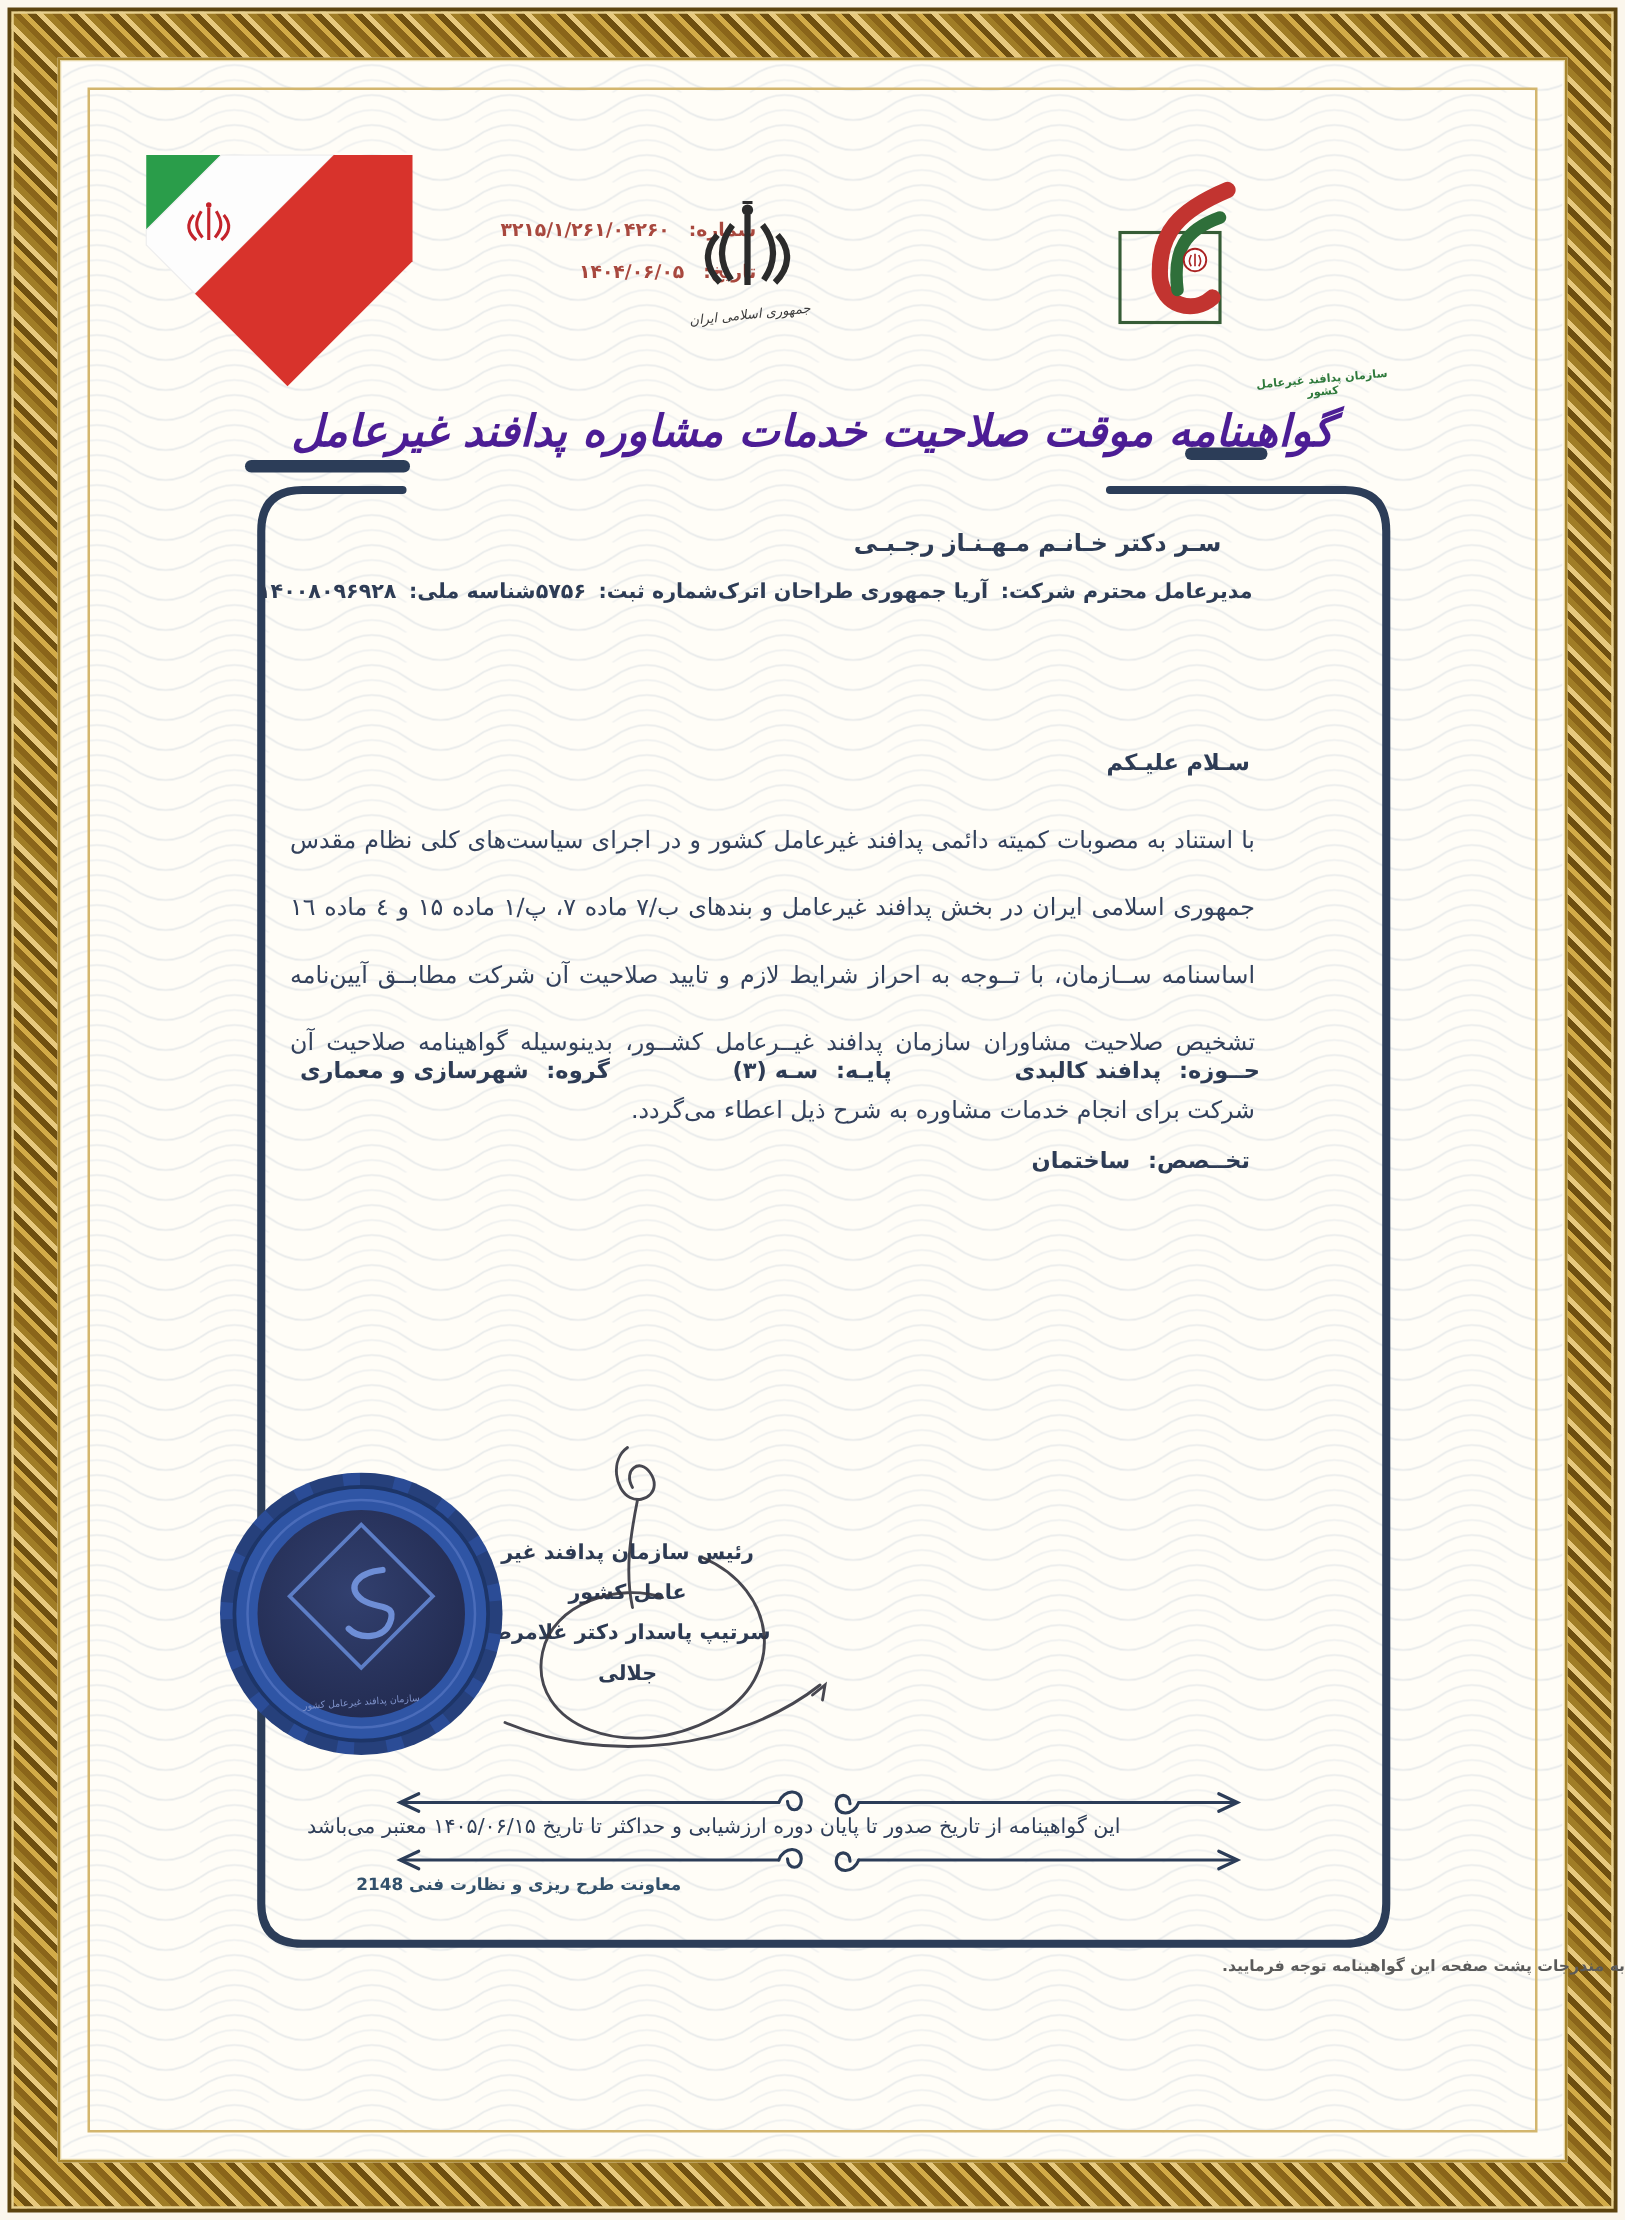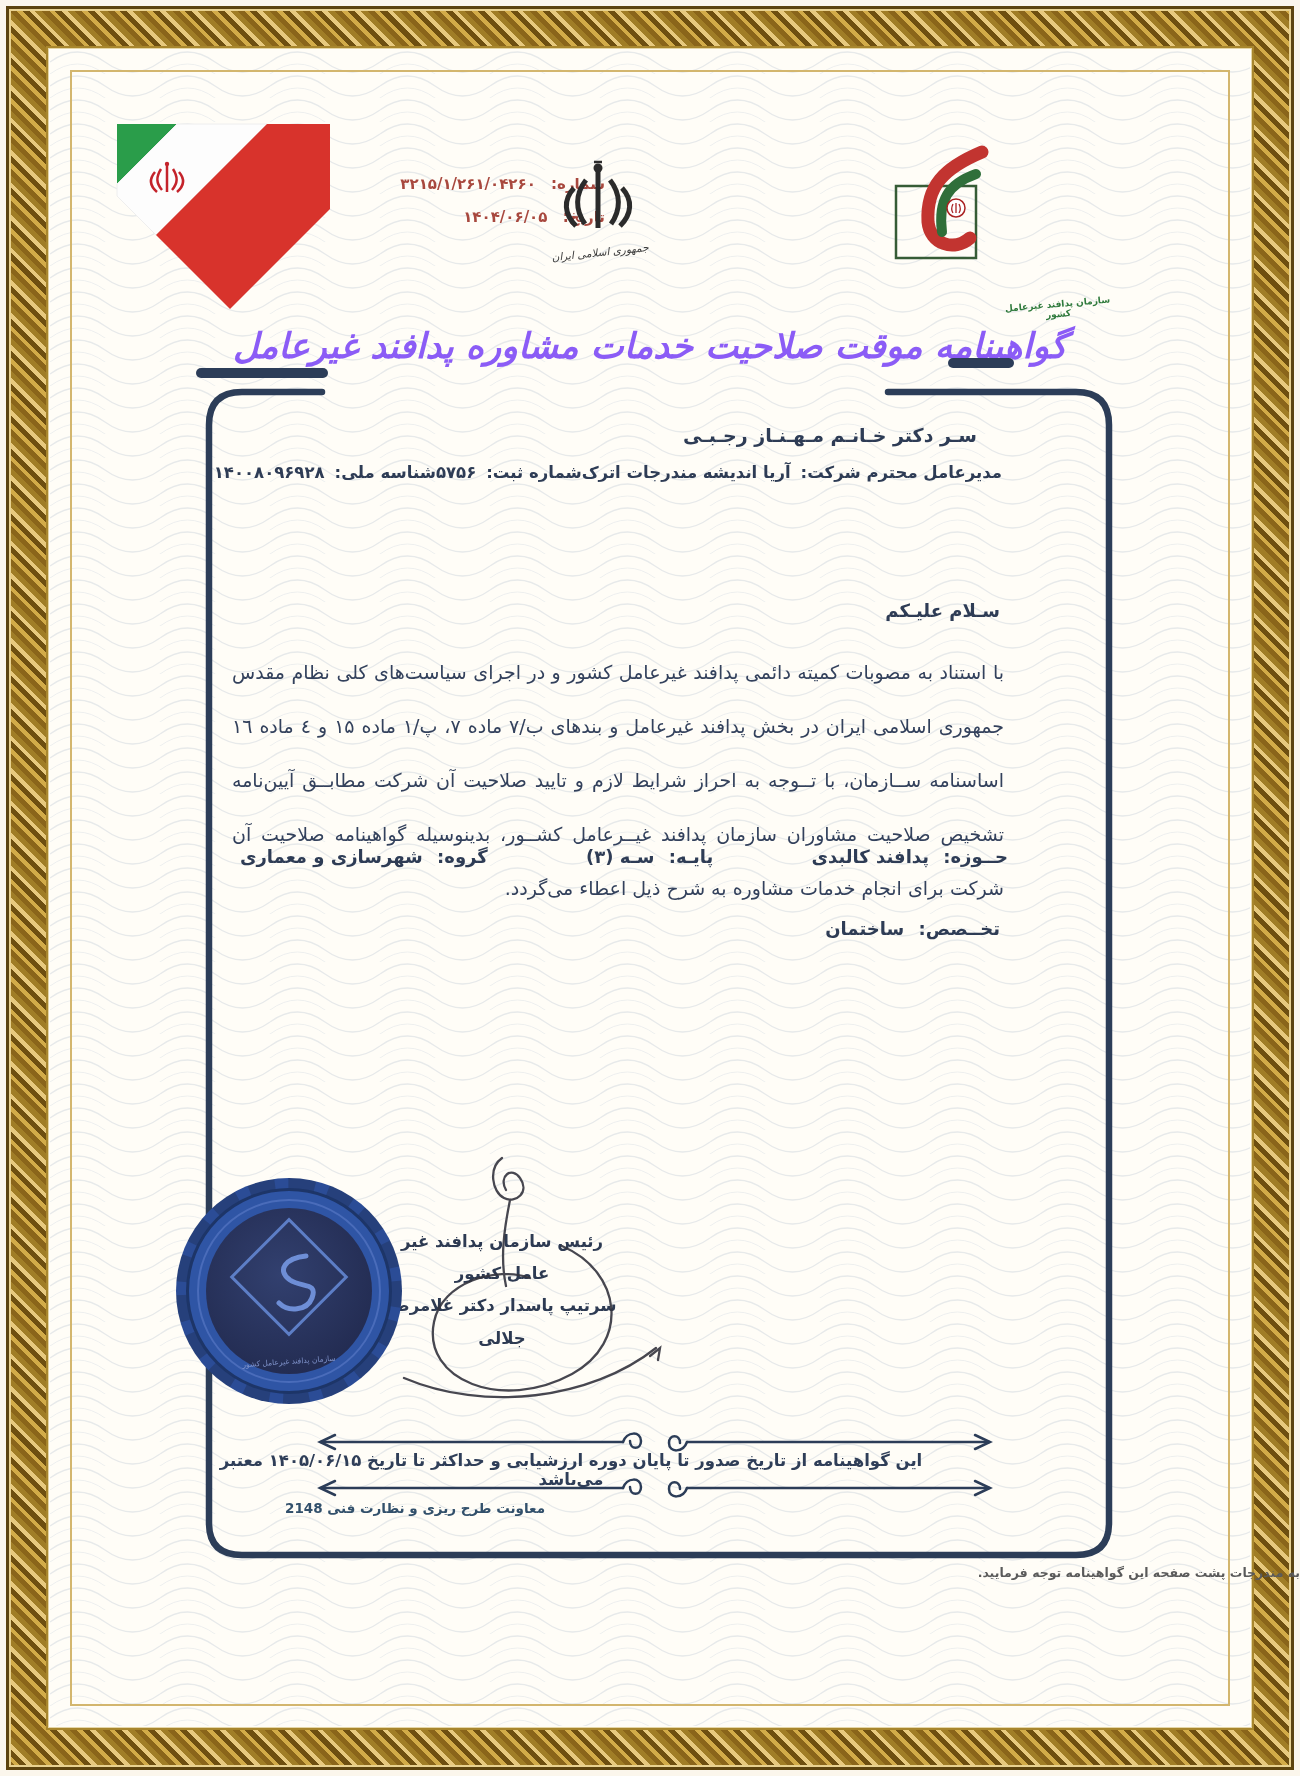--- a/index.html
+++ b/index.html
@@ -33,21 +33,21 @@
   
   .numblock{left:320px;top:176px;width:285px;direction:rtl;text-align:right;color:#a8483e;font-weight:bold;font-size:15px;line-height:1.1;}
   .numblock .row{margin-bottom:16px;white-space:nowrap;}
   .numblock .val{margin-right:10px;letter-spacing:.5px;}
   .emblem-cap{left:520px;top:246px;width:160px;text-align:center;font-size:10.5px;color:#3b3b3b;font-style:italic;transform:rotate(-6deg);}
   .orglogo-cap{left:993px;top:299px;width:130px;font-size:9px;color:#2f7a3c;font-weight:bold;transform:rotate(-5deg);text-align:center;direction:rtl;}
   
   .title{
     left:0;right:0;top:326px;text-align:center;
     font-size:35px;font-weight:bold;font-style:italic;
-    color:#8b5cf6;direction:rtl;
+    color:#4c1d95;direction:rtl;
   }
   .bar{background:#2c3d58;height:10px;border-radius:5px;}
   .bar-l{left:196px;top:368px;width:132px;}
   .bar-r{left:948px;top:358px;width:66px;}
   
   .frame-svg{left:200px;top:383px;}
   
   .rtl{direction:rtl;}
   .name-line{right:323px;top:424px;font-size:19px;font-weight:bold;color:#2e3c55;white-space:nowrap;}
   .detail-row{left:300px;top:463px;width:702px;display:flex;direction:rtl;justify-content:space-between;align-items:baseline;font-size:16.5px;font-weight:bold;color:#2e3c55;white-space:nowrap;}
@@ -70,21 +70,21 @@
   .seal .ring1{position:absolute;inset:10px;border-radius:50%;border:3px solid #1d3568;background:#2f55a5;}
   .seal .ring2{position:absolute;inset:21px;border-radius:50%;border:2px solid #4a6cba;}
   .seal .disc{position:absolute;inset:30px;border-radius:50%;background:radial-gradient(circle at 45% 40%,#32406f,#232c52 75%);}
   .seal .diamond{position:absolute;left:50%;top:44%;width:78px;height:78px;transform:translate(-50%,-50%) rotate(45deg);border:3px solid #5d7ec6;}
   .seal .s-curve{position:absolute;left:50%;top:44%;transform:translate(-50%,-50%);}
   .seal .seal-cap{position:absolute;left:0;right:0;bottom:38px;text-align:center;font-size:7.5px;color:#8094cc;direction:rtl;transform:rotate(-4deg);}
   
   .rule{left:305px;width:700px;height:24px;}
   .rule1{top:1430px;}
   .rule2{top:1476px;}
-  .validity{left:205px;width:732px;top:1451px;text-align:center;direction:rtl;font-size:16.5px;font-weight:bold;color:#2f3e58;}
+  .validity{left:205px;width:732px;top:1451px;text-align:center;direction:rtl;font-size:16.5px;font-weight:normal;color:#2f3e58;}
   .dept{left:285px;top:1500px;font-size:13.5px;font-weight:bold;color:#32506b;direction:rtl;white-space:nowrap;}
   .backnote{left:0;right:0;top:1565px;font-size:12.5px;font-weight:bold;color:#5a5a5a;direction:rtl;}
 </style>
 </head>
 <body>
 
 <div class="braid"></div>
 <div class="mat"></div>
 
 <svg class="waves" width="1200" height="1676">
@@ -152,21 +152,21 @@
 <div class="abs z bar bar-r"></div>
 
 <svg class="abs frame-svg" style="z-index:2;" width="918" height="1180" viewBox="0 0 918 1180">
   <path d="M122,9 L42,9 Q9,9 9,42 L9,1140 Q9,1172 42,1172 L876,1172 Q909,1172 909,1140 L909,42 Q909,9 876,9 L688,9" fill="none" stroke="#2c3d58" stroke-width="6.5" stroke-linecap="round"></path>
 </svg>
 
 <div class="abs z name-line rtl">سـر دکتر خـانـم مـهـنـاز رجـبـی</div>
 <div class="abs z detail-row">
   <span class="grp">
     <span>مدیرعامل محترم شرکت:</span>
-    <span>آریا اندیشه مندرجات اترک</span>
+    <span>آریا جمهوری طراحان اترک</span>
   </span>
   <span class="grp">
     <span>شماره ثبت:</span>
     <span>۵۷۵۶</span>
   </span>
   <span class="grp">
     <span>شناسه ملی:</span>
     <span>۱۴۰۰۸۰۹۶۹۲۸</span>
   </span>
 </div>

